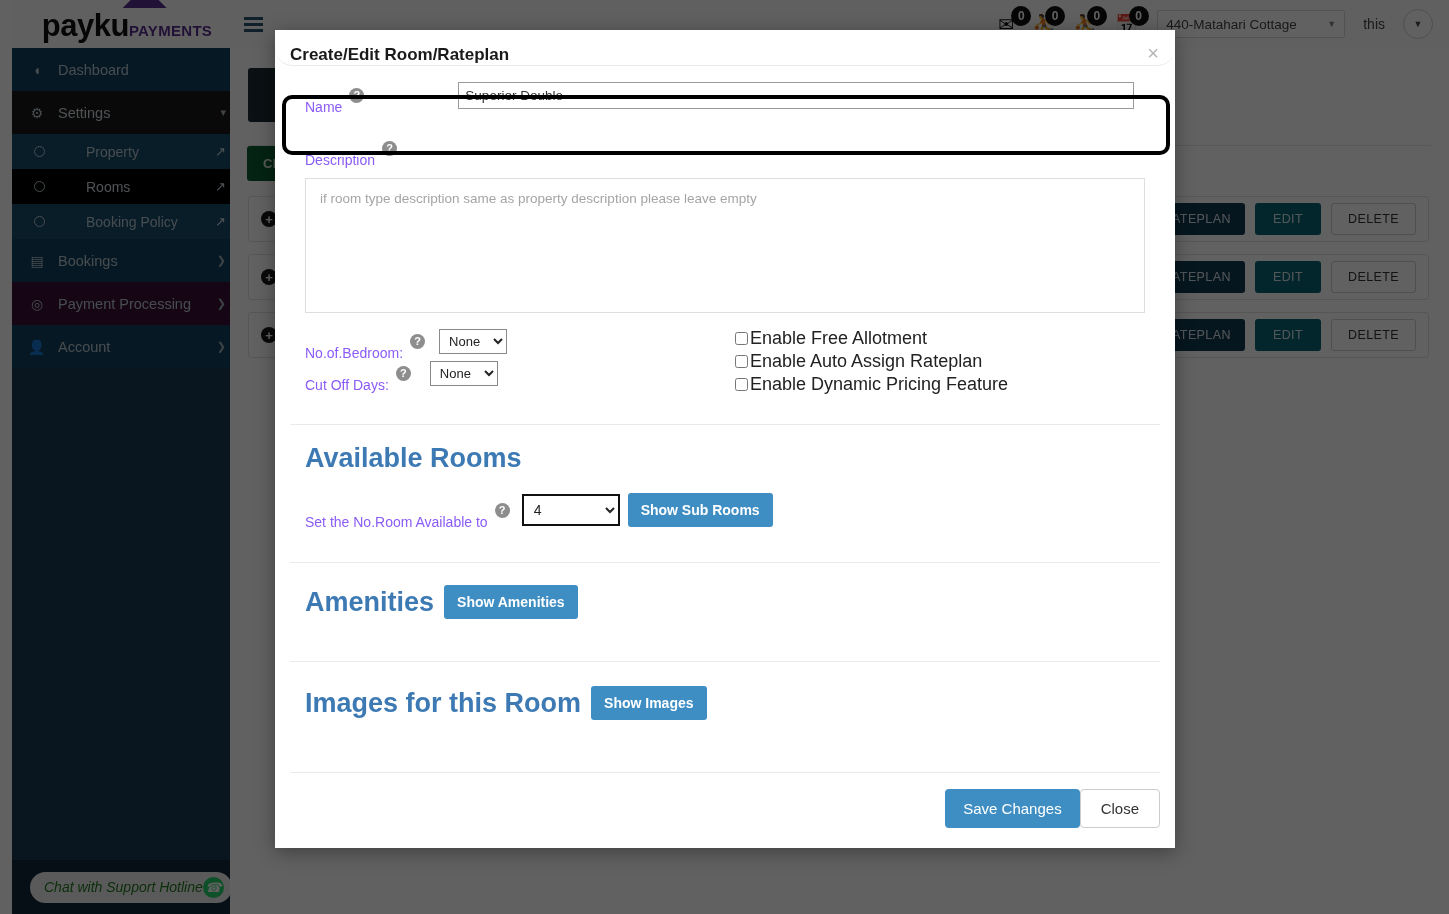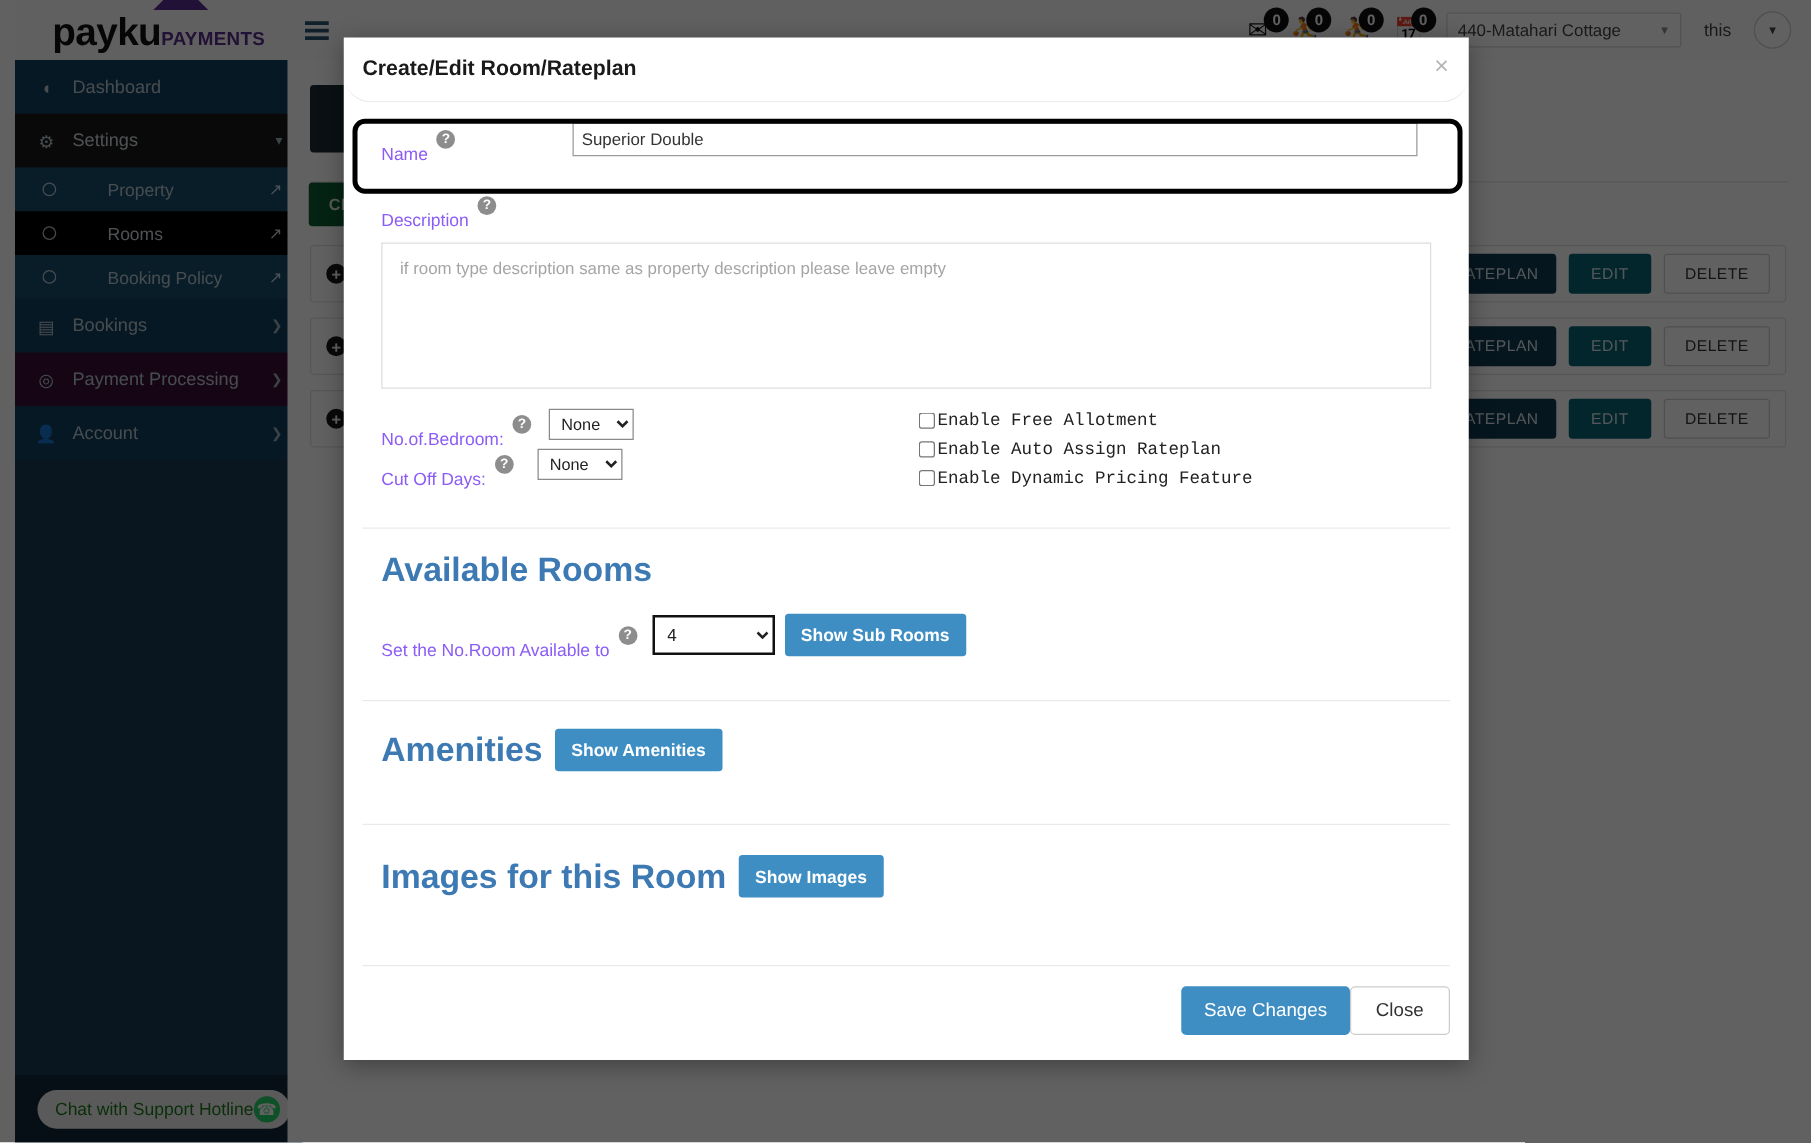--- a/index.html
+++ b/index.html
@@ -56,21 +56,21 @@
   .ext-ico { font-size: 13px; color: #c9d5dc; }
   .nav-item.pay { background: #3a1038; }
 
   .chat-wrap {
     position: absolute; left: 0; bottom: 0; width: 230px; height: 54px;
     background: #12293a; display: flex; align-items: center; padding-left: 18px;
   }
   .chat-pill {
     display: flex; align-items: center; gap: 0;
     background: #ededed; border-radius: 18px; padding: 5px 8px 5px 14px;
-    color: #1f7a1f; font-size: 14px; font-weight: 500;
+    color: #1f7a1f; font-size: 14px; font-weight: 500; font-style: italic;
   }
   .wa-ico {
     width: 21px; height: 21px; border-radius: 50%; background: #25d366;
     display: flex; align-items: center; justify-content: center;
     color: #fff; font-size: 13px;
   }
 
   
   .topbar {
     position: absolute; left: 230px; top: 0; right: 0; height: 48px;
@@ -128,21 +128,21 @@
   .b-delete { background: #fff; color: #333; border: 1px solid #d0d0d0; font-size: 12.5px; padding: 8px 16px; border-radius: 3px; letter-spacing: .4px; }
 
   
   .overlay { position: absolute; inset: 0; background: rgba(0,0,0,0.62); }
 
   
   .modal {
     position: absolute; left: 275px; top: 30px; width: 900px; height: 818px;
     background: #ffffff; box-shadow: 0 4px 18px rgba(0,0,0,.35);
   }
-  .modal-head { position: relative; height: 52px; border-bottom: 1px solid #eaeaea; border-radius: 22px; }
+  .modal-head { position: relative; height: 36px; border-bottom: 1px solid #eaeaea; border-radius: 22px; }
   .modal-title {
     position: absolute; left: 15px; top: 15px;
     font-size: 17px; font-weight: 700; color: #1a1a1a;
   }
   .modal-close {
     position: absolute; right: 16px; top: 13px;
     font-size: 20px; color: #b5b5b5; cursor: pointer; line-height: 1;
   }
   .modal-body { position: relative; padding: 0 15px; }
 
@@ -160,21 +160,21 @@
     margin-left: 7px; flex: 0 0 15px;
   }
   .name-input {
     margin-left: 94px; width: 676px; height: 27px;
     border: 1px solid #9a9a9a; background: #fff;
     font-size: 13.5px; color: #333; padding: 0 6px; font-family: "Liberation Sans", sans-serif;
   }
 
   .desc-label { display: flex; align-items: center; padding-left: 15px; margin-top: 4px; }
   .desc-area {
-    display: block; margin: 10px auto 0; width: 840px; height: 117px;
+    display: block; margin: 10px auto 0; width: 840px; height: 135px;
     border: 1px solid #dedede; background: #fff; resize: none;
     font-size: 13.5px; color: #333; padding: 12px 14px;
     font-family: "Liberation Sans", sans-serif;
   }
   .desc-area::placeholder { color: #a5a5a5; }
 
   .mid-grid { display: flex; margin-top: 12px; padding-left: 15px; }
   .mid-left { width: 430px; }
   .fld-row { display: flex; align-items: center; height: 32px; }
   .fld-row .lbl { min-width: 0; }
@@ -182,21 +182,21 @@
     border: 1px solid #8a8a8a; background: #fff; height: 25px;
     font-size: 13px; color: #222; padding: 0 2px 0 5px;
     font-family: "Liberation Sans", sans-serif;
   }
   .sel-bedroom { margin-left: 14px; width: 68px; }
   .sel-cutoff { margin-left: 14px; width: 68px; }
   .cut-spacer { width: 5px; }
   .mid-right { padding-top: 2px; }
   .chk-row { display: flex; align-items: center; height: 23px; }
   .chk-row input { width: 13px; height: 13px; margin: 0 2px 0 0; }
-  .chk-row label { font-size: 14px; color: #222; font-family: Liberation Mono, monospace; }
+  .chk-row label { font-size: 18px; color: #222; }
 
   .divider { height: 1px; background: #eaeaea; margin: 28px 0 0; }
 
   .sec { padding-left: 15px; }
   .sec-title { font-size: 27px; font-weight: 700; color: #3d7ab4; }
   .btn-blue {
     background: #3e8ec4; color: #fff; border: none; border-radius: 3px;
     font-size: 14px; padding: 9px 13px; cursor: pointer;
     font-family: "Liberation Sans", sans-serif; font-weight: 600;
   }

